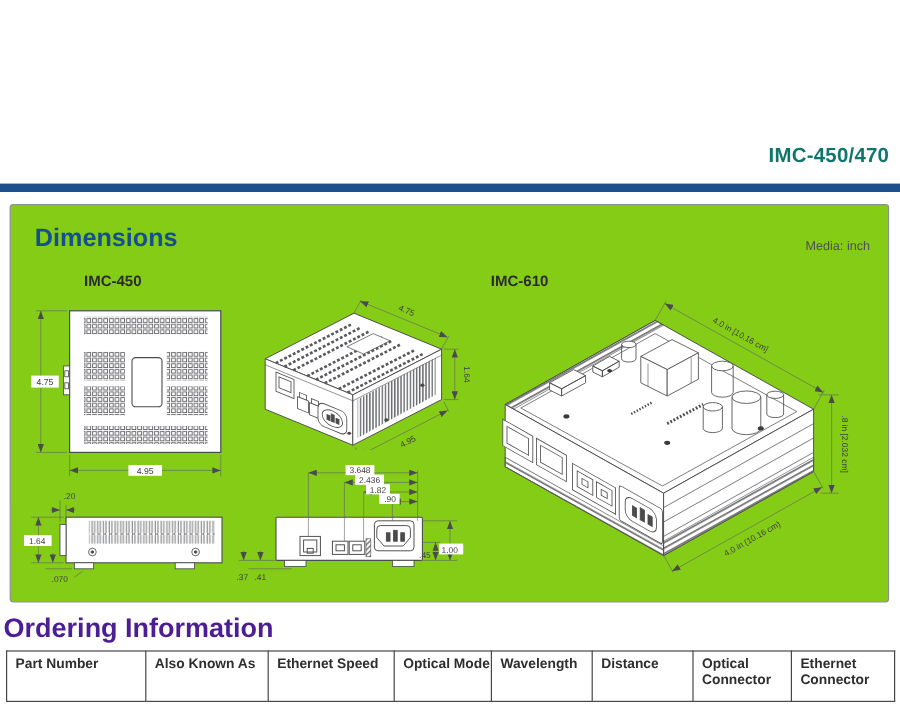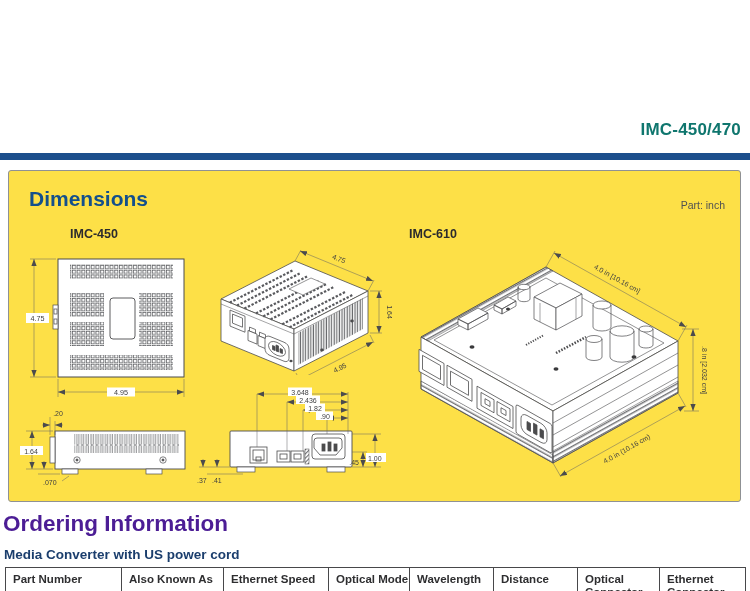--- a/index.html
+++ b/index.html
@@ -2,21 +2,21 @@
 <html><head>
 <meta charset="utf-8">
 <style>
   html,body{margin:0;padding:0;overflow:hidden;}
   body{width:750px;height:591px;position:relative;background:#ffffff;
        font-family:"Liberation Sans",sans-serif;color:#2e2e30;}
   .product-code{position:absolute;top:120px;right:9px;font-size:17px;font-weight:bold;
        color:#0f766e;letter-spacing:.2px;}
   .rule{position:absolute;top:153px;left:0;width:750px;height:7px;background:#1d4f8c;}
   .panel{position:absolute;top:170px;left:8px;width:731px;height:330px;
-       border:1.5px solid #8f9194;border-radius:3px;background:#fde047;}
+       border:1.5px solid #8f9194;border-radius:3px;background:#84cc16;}
   .dim-title{position:absolute;left:20px;top:16px;margin:0;font-size:21px;font-weight:bold;color:#14508c;}
   .unit{position:absolute;right:15px;top:28px;font-size:10.5px;color:#4f5052;}
   .model{position:absolute;font-size:12.5px;font-weight:bold;color:#2b2b2d;}
   .model-left{left:20px;top:56px;padding-left:41px;}
   .model-right{left:400px;top:56px;}
   .drw{position:absolute;}
   .d1{left:16px;top:80px;}
   .d2{left:194px;top:76px;}
   .d3{left:397px;top:74px;}
   .d4{left:9px;top:236px;}
@@ -32,21 +32,21 @@
        line-height:13px;white-space:pre;height:34px;}
 </style>
 </head>
 <body>
 
 <div class="product-code">IMC-450/470</div>
 <div class="rule"></div>
 
 <section class="panel">
   <h1 class="dim-title">Dimensions</h1>
-  <span class="unit">Part: inch</span>
+  <span class="unit">Media: inch</span>
   <span class="model model-left">IMC-450</span>
   <span class="model model-right">IMC-610</span>
 
   <svg class="drw d1" width="175" height="150" viewBox="0 0 175 150">
     <defs>
       <marker id="arr" viewBox="0 0 8 6" markerWidth="7" markerHeight="5.5" refX="8" refY="3" orient="auto-start-reverse" markerUnits="userSpaceOnUse">
         <path d="M0,0 L8,3 L0,6 Z" fill="#4b4b4d"></path>
       </marker>
       <pattern id="pv" width="4.7" height="4.7" patternUnits="userSpaceOnUse">
         <rect x="0.5" y="0.5" width="3.1" height="3.1" fill="#fff" stroke="#55565a" stroke-width="0.7"></rect>
@@ -339,21 +339,20 @@
       </g>
       <text x="164" y="84" text-anchor="end" font-size="7" stroke="none">.45</text>
       <rect x="171" y="72" width="20" height="9" fill="#fff" stroke="none"></rect>
       <text x="173" y="79.5" font-size="7" stroke="none">1.00</text>
     </g>
   </svg>
 </section>
 
 <section class="ordering">
   <h2>Ordering Information</h2>
-  <h3>Media Converter with US power cord</h3>
   <table class="order">
     <colgroup>
       <col style="width:116px">
         <col style="width:102px">
         <col style="width:105px">
         <col style="width:81px">
       <col style="width:84px">
         <col style="width:84px">
         <col style="width:82px">
         <col style="width:86px">

